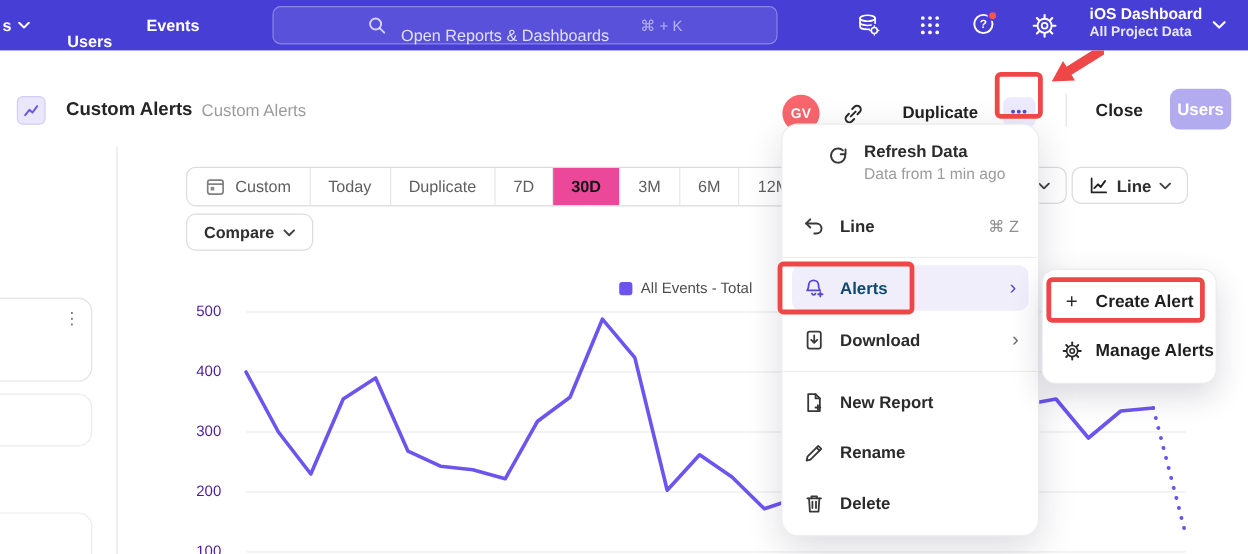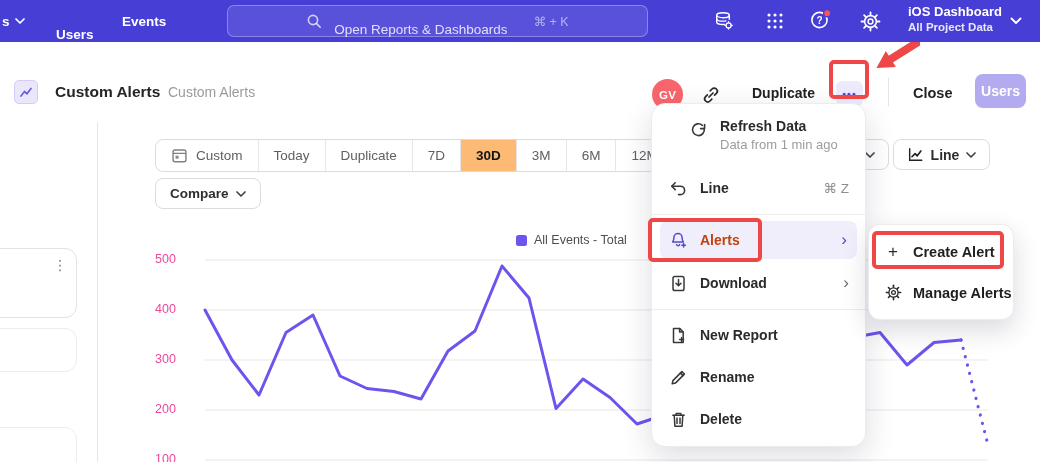--- a/index.html
+++ b/index.html
@@ -45,49 +45,49 @@
   .side-line{position:absolute;left:0;width:98px;height:1px;background:#ececec;}
   .side-card{position:absolute;left:-18px;width:95px;background:#fff;border:1px solid #e3e3e3;border-radius:12px;box-sizing:border-box;}
   .kebab{position:absolute;right:9px;top:8px;color:#7a7a7a;font-size:14px;cursor:pointer;}
 
   
   .range-bar{position:absolute;left:155px;top:139px;height:31px;display:flex;align-items:stretch;
              border:1px solid #dcdcdc;border-radius:8px;background:#fff;overflow:hidden;z-index:2;}
   .seg{display:flex;align-items:center;gap:8px;padding:0 15px;font-size:13.5px;color:#5f5f5f;
        border-left:1px solid #e6e6e6;cursor:pointer;white-space:nowrap;}
   .seg:first-child{border-left:none;}
-  .seg.sel{background:#fdba74;color:#141414;font-weight:700;}
+  .seg.sel{background:#ec4899;color:#141414;font-weight:700;}
   .btn{position:absolute;height:31px;border:1px solid #dcdcdc;border-radius:8px;background:#fff;
        display:flex;align-items:center;justify-content:center;gap:7px;font-size:13.5px;font-weight:600;color:#2e2e2e;
        box-sizing:border-box;cursor:pointer;z-index:2;}
   .compare-btn{left:155px;top:178px;padding:0 14px;}
   .hidden-btn{left:845px;top:139px;width:44px;justify-content:flex-end;padding-right:13px;z-index:2;}
   .line-btn{left:893px;top:139px;width:97px;font-size:14px;}
 
   
   .legend{position:absolute;left:516px;top:233px;display:flex;align-items:center;gap:7px;z-index:1;}
   .legend-sw{width:11px;height:11px;border-radius:2.5px;background:#6e54ee;}
   .legend-lb{font-size:12.5px;color:#4e4e4e;}
-  .ytick{position:absolute;left:155px;width:38px;text-align:left;font-size:12.5px;color:#ec4899;z-index:1;}
+  .ytick{position:absolute;left:155px;width:38px;text-align:center;font-size:12.5px;color:#4c1d95;z-index:1;}
   #chart-svg{position:absolute;left:0;top:0;z-index:0;}
 
   
   .menu{position:absolute;left:651px;top:103px;width:215px;background:#fff;border:1px solid #ececec;border-radius:14px;
         box-shadow:0 10px 30px rgba(25,25,60,.15);z-index:5;padding:12px 0 6px;box-sizing:border-box;}
   .mi{display:flex;align-items:center;gap:12px;padding:0 16px 0 17px;height:44px;cursor:pointer;}
   .mi .ic{width:19px;height:19px;display:flex;align-items:center;justify-content:center;flex:none;}
   .mi-label{font-size:14px;font-weight:600;color:#2b2b2b;}
   .mi-sub{font-size:13px;font-weight:400;color:#9c9c9c;margin-top:3px;}
   .mi.two{height:48px;align-items:flex-start;padding-top:2px;padding-left:37px;}
   .mi.two .ic{margin-top:3px;}
   .grow{flex:1;}
   .shortcut{font-size:13.5px;color:#8f8f8f;}
   .mdiv{height:1px;background:#ededed;margin:4px 0;}
   .mi.alerts{margin:6px 8px 2px;padding:0 10px 0 9px;height:38px;border-radius:8px;background:#f1eefc;}
-  .mi.alerts .mi-label{color:#c2410c;}
+  .mi.alerts .mi-label{color:#0c4a6e;}
   .chev-r{font-size:17px;color:#6d6d6d;line-height:1;margin-top:-2px;}
   .mi.alerts .chev-r{color:#5348cf;}
 
   
   .submenu{position:absolute;left:868px;top:224px;width:146px;background:#fff;border:1px solid #ececec;border-radius:12px;
            box-shadow:0 10px 26px rgba(25,25,60,.16);z-index:6;padding:6px 0;box-sizing:border-box;}
   .smi{display:flex;align-items:center;gap:11px;padding:0 15px;height:41px;cursor:pointer;}
   .smi .ic{width:18px;height:18px;display:flex;align-items:center;justify-content:center;font-size:17px;color:#2a2a2a;flex:none;}
   .smi-label{font-size:14.5px;font-weight:600;color:#1f1f1f;white-space:nowrap;}
 

